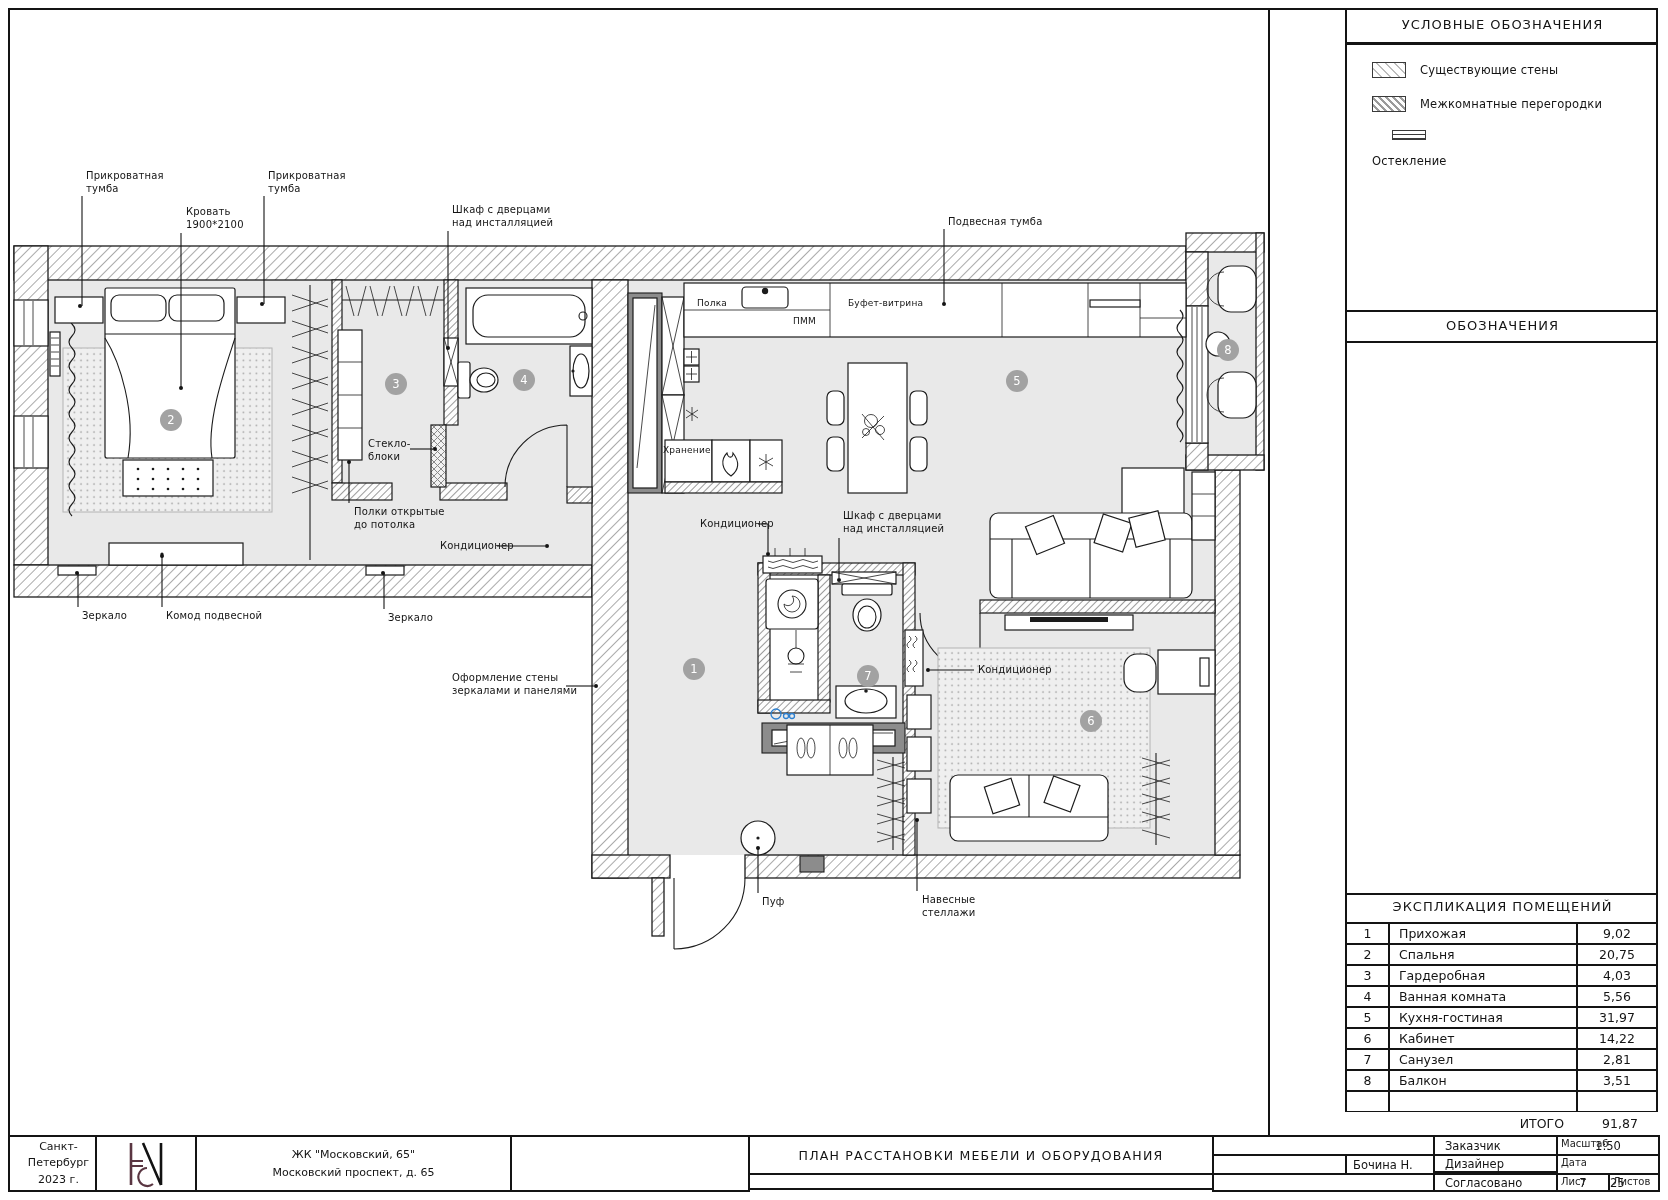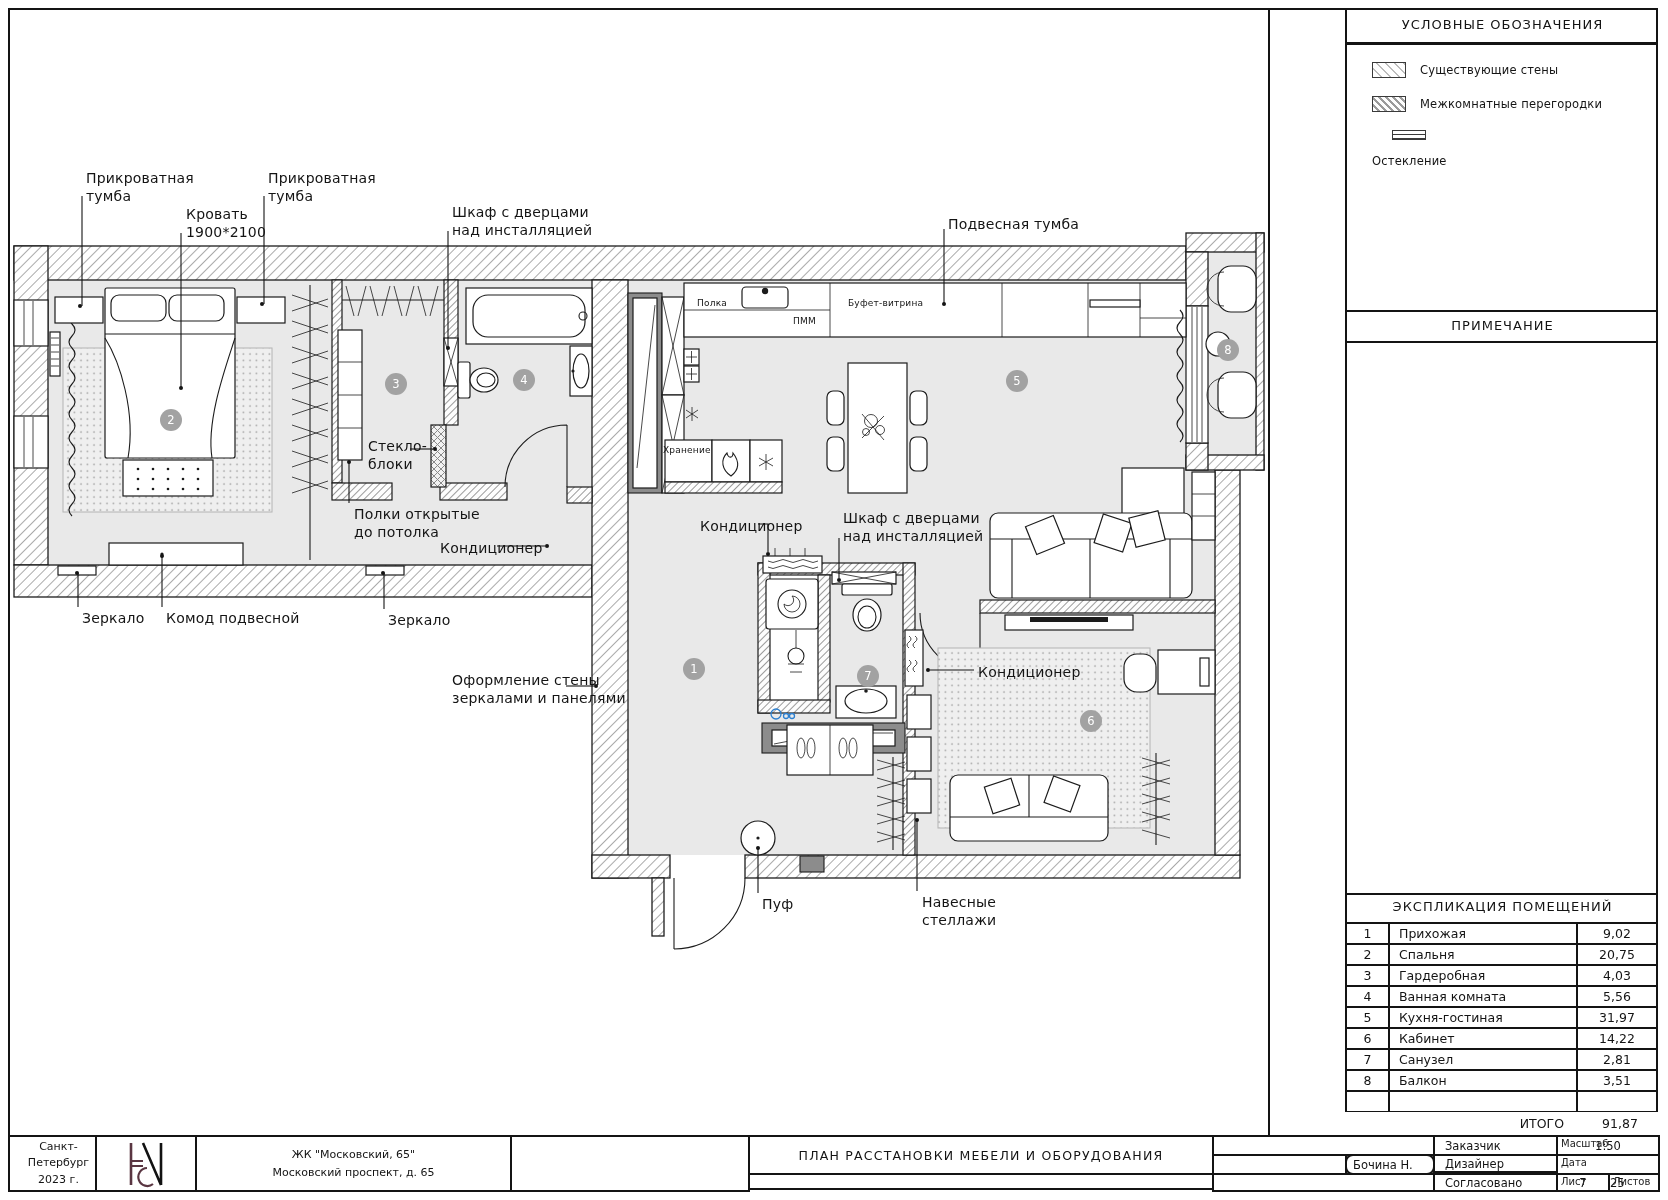--- a/index.html
+++ b/index.html
@@ -17,21 +17,21 @@
   .thin{stroke-width:0.8;}
   .wx{fill:url(#hx);stroke:#1c1c1c;stroke-width:1.3;}
   .wd{fill:url(#hd);stroke:#1c1c1c;stroke-width:1.2;}
   .gb{fill:url(#gbp);stroke:#1c1c1c;stroke-width:1.2;}
   .gray{fill:#8c8c8c;stroke:#1c1c1c;stroke-width:1.1;}
   .floor{fill:#e9e9e9;stroke:none;}
   .rug{fill:url(#rugp);stroke:#b4b4b4;stroke-width:1;}
   .dk{fill:#1c1c1c;stroke:none;}
   .blue{stroke:#2b7fd0;fill:none;stroke-width:1.3;}
   
-  .ann{position:absolute;font-size:14px;line-height:1.25;letter-spacing:.2px;
+  .ann{position:absolute;font-size:10px;line-height:1.25;letter-spacing:.2px;
        white-space:pre-line;color:#141414;}
   .ann.small{font-size:9px;}
   .marker{position:absolute;width:22px;height:22px;border-radius:50%;background:#a2a2a2;
           color:#fff;font-size:11.5px;display:flex;align-items:center;justify-content:center;}
   
   .side-title{position:absolute;left:1345px;width:315px;text-align:center;
               font-size:13px;letter-spacing:1px;color:#141414;}
   .legend-item{position:absolute;left:1372px;display:flex;align-items:center;gap:14px;
                font-size:11.5px;letter-spacing:.2px;}
   .sw{width:34px;height:16px;border:1.5px solid #3a3a3a;box-sizing:border-box;flex:0 0 auto;}
@@ -405,21 +405,21 @@
         <span class="sw sw-hatch-dense"></span>
         <span>Межкомнатные перегородки</span>
       </div>
       <div class="legend-item" style="top: 130px; flex-direction: column;">
         <span class="sw sw-glazing"></span>
         <span>Остекление</span>
       </div>
     </div>
 
   <div class="hline" style="left:1345px;top:310px;width:313px;"></div>
-  <div class="side-title" style="top:318px;">ПРИМЕЧАНИЕ</div>
+  <div class="side-title" style="top:318px;">ОБОЗНАЧЕНИЯ</div>
   <div class="hline" style="left:1345px;top:341px;width:313px;"></div>
 
   <div class="hline" style="left:1345px;top:893px;width:313px;"></div>
   <div class="side-title" style="top:899px;">ЭКСПЛИКАЦИЯ ПОМЕЩЕНИЙ</div>
   <div id="schedule-rows">
       <div class="trow" style="top: 922px; height: 23px;">
         <div class="tcell tc-num">1</div>
         <div class="tcell tc-name">Прихожая</div>
         <div class="tcell tc-area">9,02</div>
       </div>
@@ -501,21 +501,21 @@
   <div class="scell" style="left:1212px;top:1135px;width:223px;height:21px;"></div>
   <div class="scell" style="left:1433px;top:1135px;width:125px;height:21px;">
     <span class="pad">Заказчик</span>
     </div>
   <div class="scell" style="left:1556px;top:1135px;width:104px;height:21px;justify-content:center;">
     <span class="tiny">Масштаб</span>
     <span>1:50</span>
     </div>
 
   <div class="scell" style="left:1212px;top:1154px;width:135px;height:21px;"></div>
-  <div class="scell" style="left:1345px;top:1154px;width:90px;height:21px;border-radius:8px;">
+  <div class="scell" style="left:1345px;top:1154px;width:90px;height:21px;">
     <span class="pad" style="padding-left:6px;">Бочина Н.</span>
     </div>
   <div class="scell" style="left:1433px;top:1154px;width:125px;height:19px;text-align:center;">
     <span class="pad">Дизайнер</span>
     </div>
   <div class="scell" style="left:1556px;top:1154px;width:104px;height:21px;">
     <span class="tiny">Дата</span>
     </div>
 
   <div class="scell" style="left:1212px;top:1173px;width:223px;height:19px;"></div>

